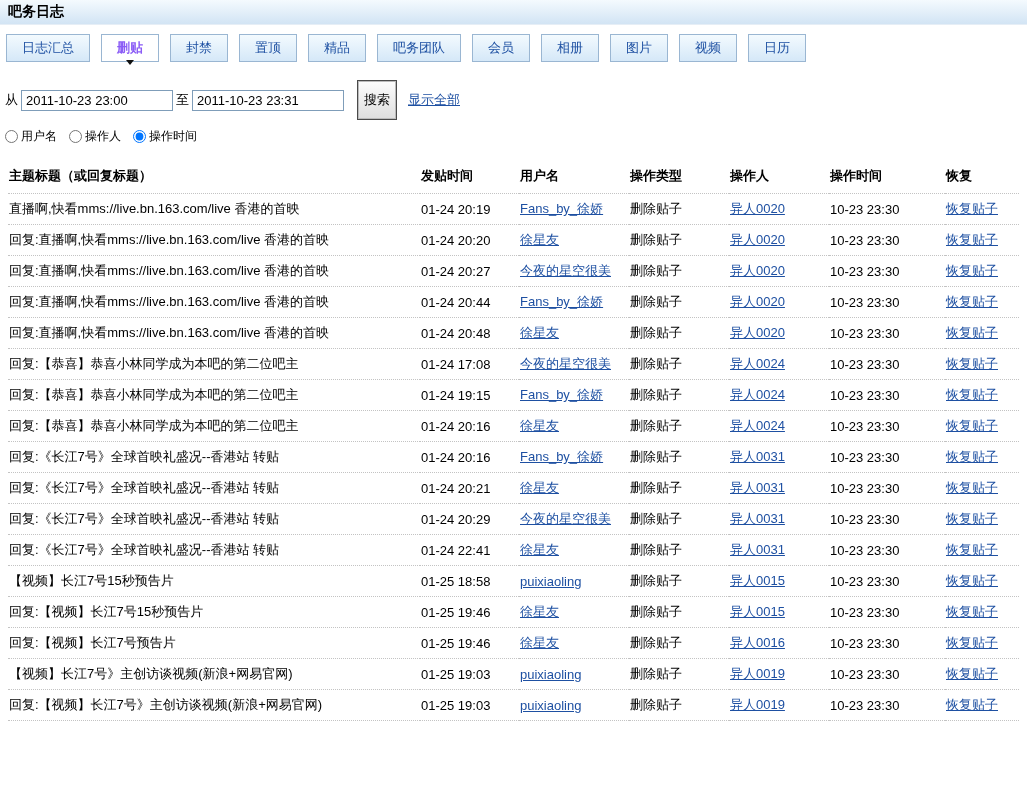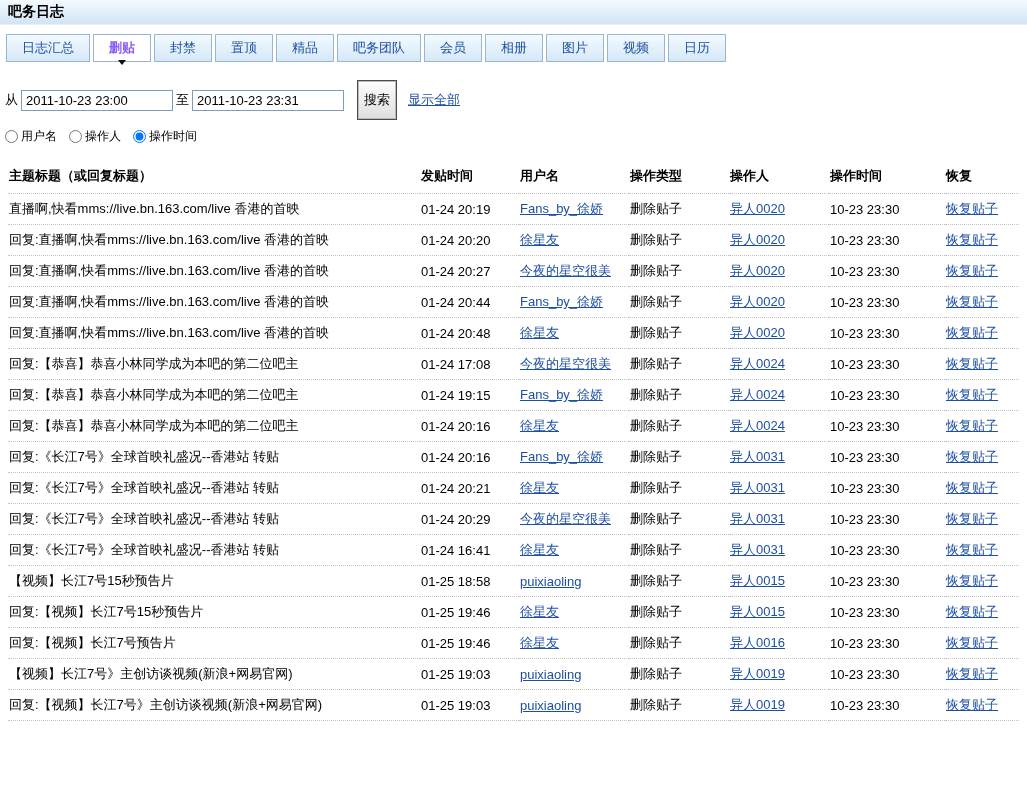--- a/index.html
+++ b/index.html
@@ -10,21 +10,21 @@
   }
   a{color:#1e50a2;text-decoration:underline;cursor:pointer;}
   
   .topbar{
     height:24px;display:flex;align-items:center;padding-left:8px;
     background:linear-gradient(180deg,#f4fafe 0%,#d2e4f4 100%);
     border-bottom:1px solid #e6eef6;
   }
   .topbar .title{font-weight:bold;font-size:14px;}
   
-  .tabbar{display:flex;gap:3px;padding:9px 0 8px 6px;align-items:flex-end;}
+  .tabbar{display:flex;gap:11px;padding:9px 0 8px 6px;align-items:flex-end;}
   .tab{
     position:relative;height:28px;line-height:26px;padding:0 15px;
     border:1px solid #9ab6d2;box-sizing:border-box;
     background:linear-gradient(180deg,#f3fafe 0%,#d5e8f8 100%);
     color:#1e50a2;font-size:13px;cursor:pointer;white-space:nowrap;
   }
   .tab.active{background:#fff;color:#8b5cf6;font-weight:bold;}
   .tab.active::after{
     content:"";position:absolute;left:50%;bottom:-8px;margin-left:-4px;
     border:4px solid transparent;border-top:5px solid #111;
@@ -208,21 +208,21 @@
         <td>回复:《长江7号》全球首映礼盛况--香港站 转贴</td>
         <td>01-24 20:29</td>
         <td><a href="#">今夜的星空很美</a></td>
         <td>删除贴子</td>
         <td><a href="#">异人0031</a></td>
         <td>10-23 23:30</td>
         <td><a href="#">恢复贴子</a></td>
       </tr>
       <tr>
         <td>回复:《长江7号》全球首映礼盛况--香港站 转贴</td>
-        <td>01-24 16:41</td>
+        <td>01-24 22:41</td>
         <td><a href="#">徐星友</a></td>
         <td>删除贴子</td>
         <td><a href="#">异人0031</a></td>
         <td>10-23 23:30</td>
         <td><a href="#">恢复贴子</a></td>
       </tr>
       <tr>
         <td>【视频】长江7号15秒预告片</td>
         <td>01-25 18:58</td>
         <td><a href="#">puixiaoling</a></td>

